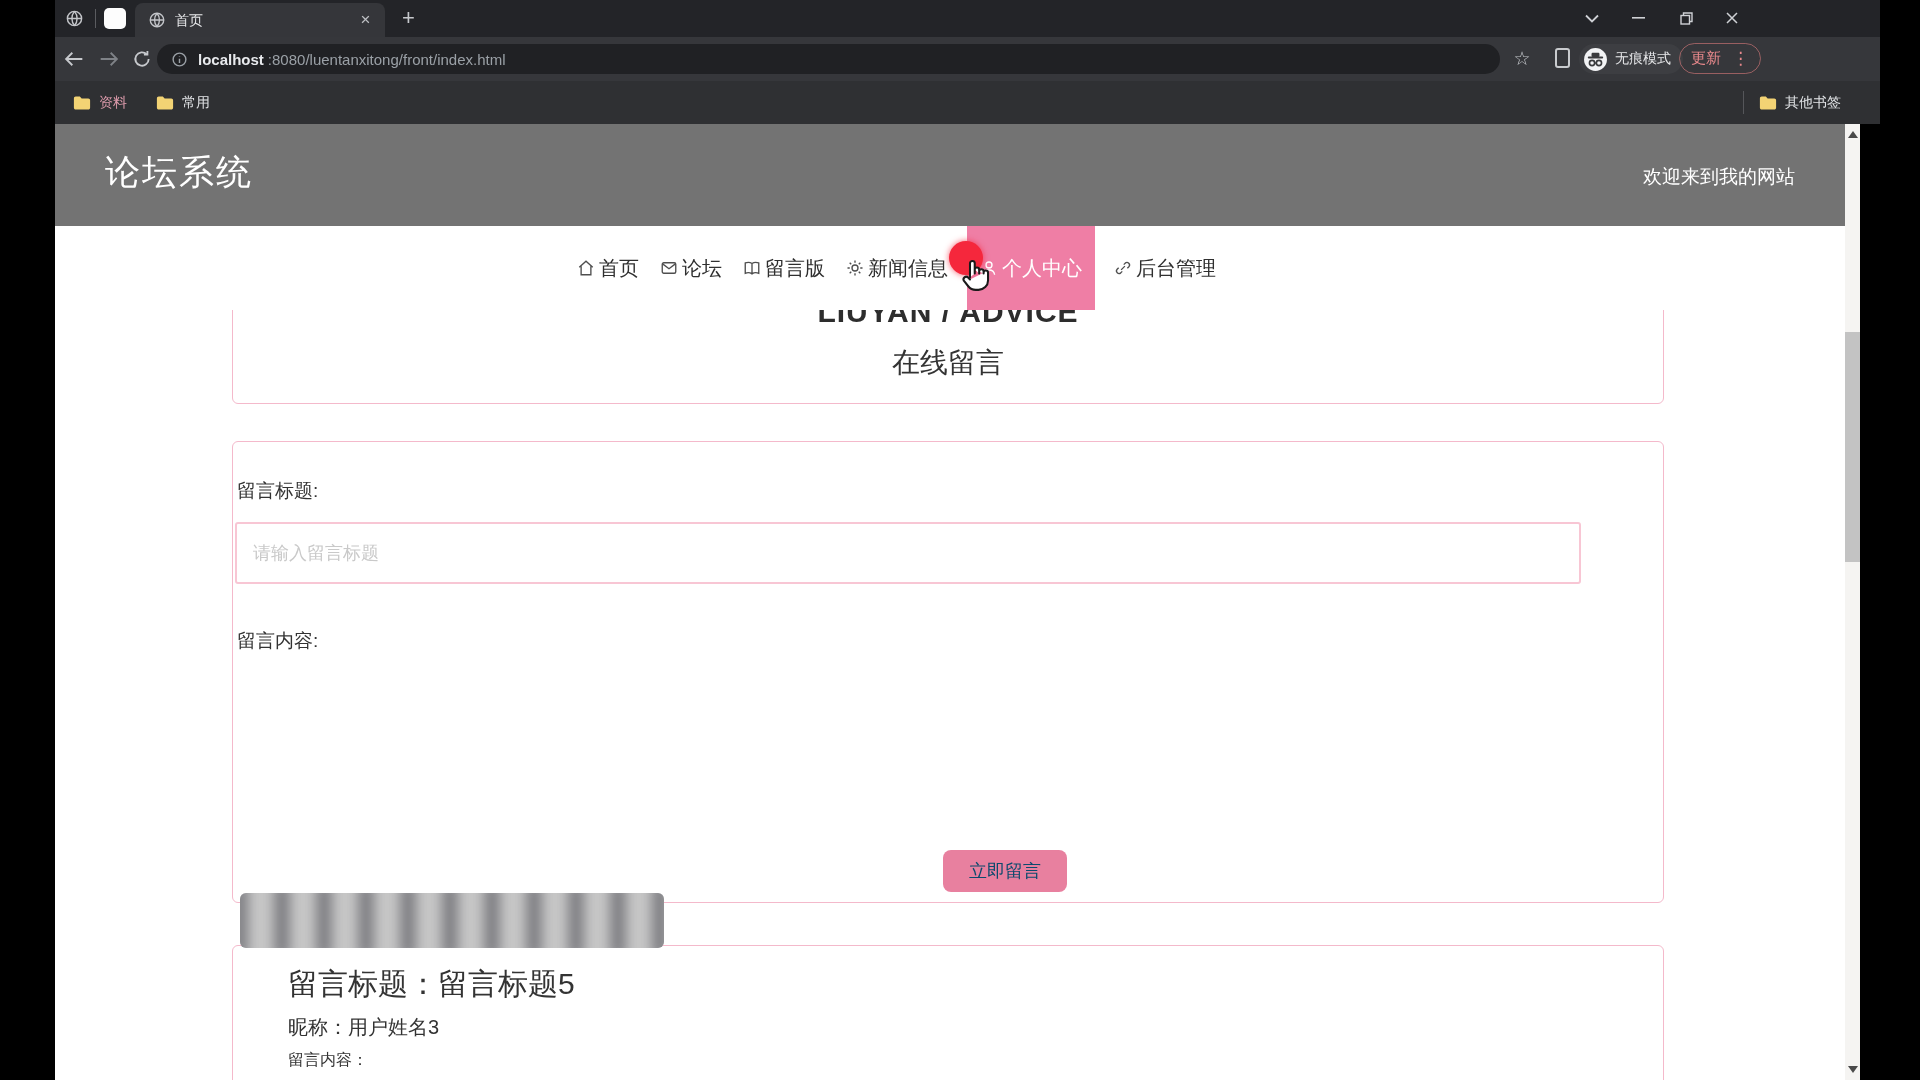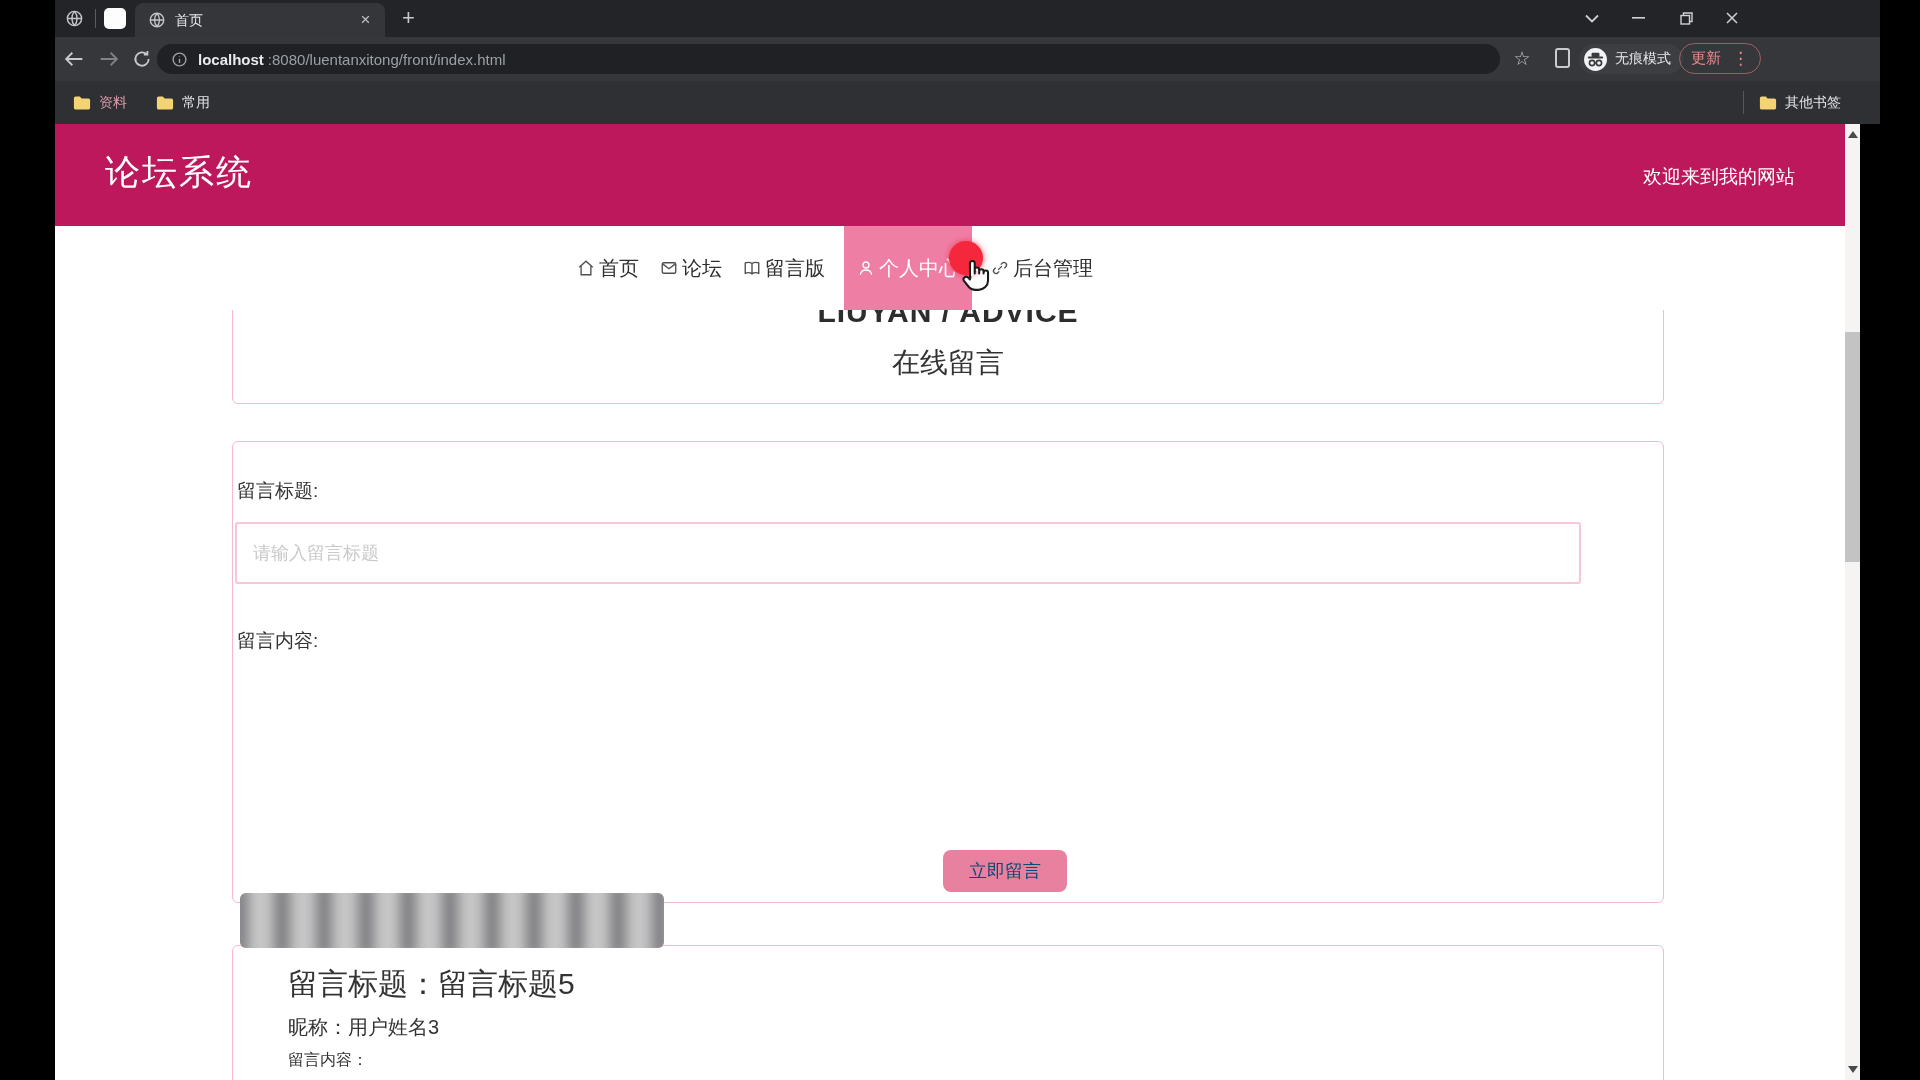--- a/index.html
+++ b/index.html
@@ -46,21 +46,21 @@
   #bookbar { position:absolute; left:0; top:81px; width:100%; height:43px; background:#2f3033; }
   .bmitem { position:absolute; top:0; height:43px; display:flex; align-items:center; gap:8px; }
   #bm1{ left:18px; } #bm2{ left:101px; } #bm3{ left:1704px; }
   .bmlabel { font-size:14px; color:#e2e4e7; }
   #bm1 .bmlabel { color:#dc9aab; }
   #bmsep { position:absolute; left:1688px; top:10px; width:1px; height:23px; background:#55565a; }
 
   
   #page { position:absolute; left:0; top:124px; width:1805px; height:956px; background:#fff; overflow:hidden; }
 
-  #siteheader { position:absolute; left:0; top:0; width:1805px; height:102px; background:#be185d; z-index:4; }
+  #siteheader { position:absolute; left:0; top:0; width:1805px; height:102px; background:#737373; z-index:4; }
   #logo { position:absolute; left:50px; top:25px; font-size:35px; color:#fff; letter-spacing:2px; }
   #welcome { position:absolute; left:1588px; top:40px; font-size:19px; color:#fff; }
 
   #navbar { position:absolute; left:0; top:102px; width:1805px; height:84px; background:#fff; z-index:5; }
   #navinner { position:absolute; left:520px; top:0; height:84px; display:flex; align-items:center; gap:17px; }
   .nav-item { display:flex; align-items:center; gap:4px; font-size:20px; color:#2f2f2f; height:84px; padding:0 2px; }
   .nav-item svg { stroke:#4f4f4f; }
   .nav-item.active { background:#ef7ea5; color:#fff; padding:0 13px; }
   .nav-item.active svg { stroke:#fff; }
 
@@ -243,20 +243,27 @@
               <path d="M3.5 6.5 12 13l8.5-6.5"></path>
             </svg>
           <span>论坛</span>
         </div>
         <div class="nav-item">
           <svg width="18" height="18" viewBox="0 0 24 24" fill="none" stroke-width="1.8">
               <path d="M12 6C9.5 4.3 5.5 4.3 3 5.3V19c2.5-1 6.5-1 9 .8 2.5-1.8 6.5-1.8 9-.8V5.3c-2.5-1-6.5-1-9 .7zM12 6v13.8"></path>
             </svg>
           <span>留言版</span>
         </div>
+        <div class="nav-item">
+          <svg width="18" height="18" viewBox="0 0 24 24" fill="none" stroke-width="1.8">
+              <circle cx="12" cy="12" r="4"></circle>
+              <path d="M12 2v3M12 19v3M2 12h3M19 12h3M4.9 4.9l2.1 2.1M17 17l2.1 2.1M19.1 4.9 17 7M7 17l-2.1 2.1"></path>
+            </svg>
+          <span>新闻信息</span>
+        </div>
         <div class="nav-item active">
           <svg width="18" height="18" viewBox="0 0 24 24" fill="none" stroke-width="1.8">
               <circle cx="12" cy="8" r="4"></circle>
               <path d="M4.5 21c.7-4.3 4-6.3 7.5-6.3s6.8 2 7.5 6.3"></path>
             </svg>
           <span>个人中心</span>
         </div>
         <div class="nav-item">
           <svg width="18" height="18" viewBox="0 0 24 24" fill="none" stroke-width="1.8">
               <path d="M9.5 14.5l5-5M13 7.5l2-2a3.4 3.4 0 0 1 4.8 4.8l-2 2M11 16.5l-2 2a3.4 3.4 0 0 1-4.8-4.8l2-2"></path>

